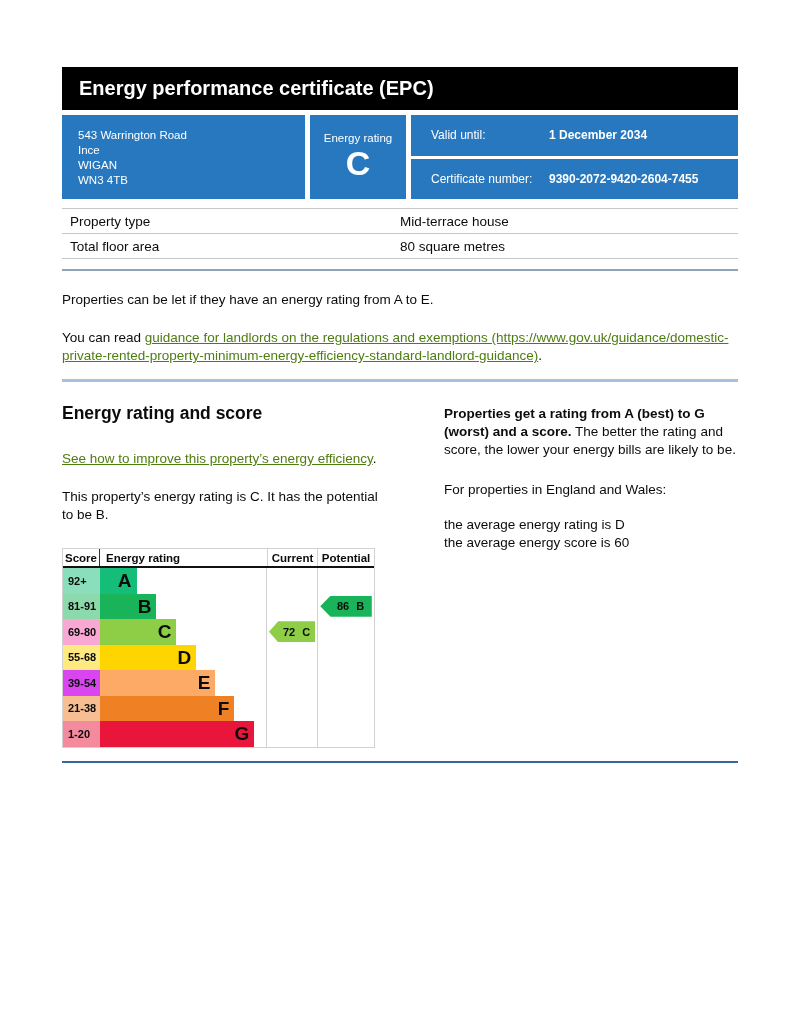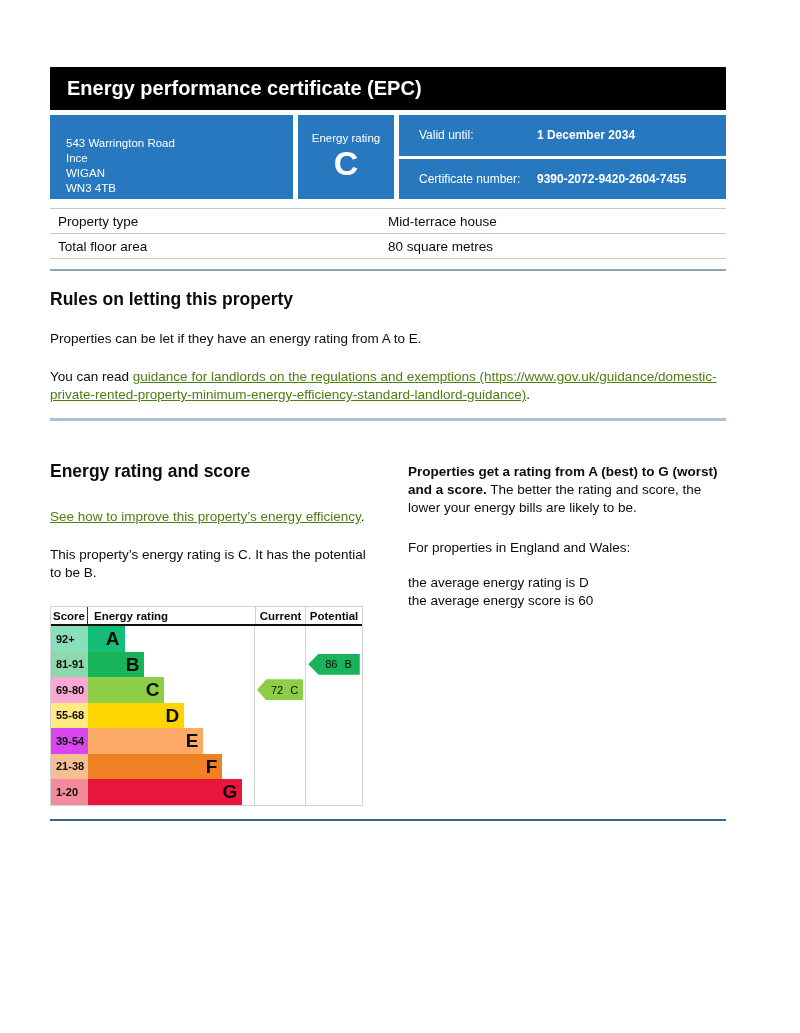--- a/index.html
+++ b/index.html
@@ -1,27 +1,27 @@
 <!DOCTYPE html>
 <html><head>
 <meta charset="utf-8">
 <style>
   html,body{margin:0;padding:0;background:#ffffff;}
   .page{position:relative;width:800px;height:1033px;background:#fff;overflow:hidden;
         font-family:"Liberation Sans",sans-serif;color:#0b0c0c;}
-  .content{position:absolute;left:50px;top:67px;width:676px;}
+  .content{position:absolute;left:62px;top:67px;width:676px;}
 
   
   .titlebar{background:#000;color:#fff;height:43px;display:flex;align-items:center;
             padding-left:17px;box-sizing:border-box;font-size:20px;font-weight:bold;}
 
   
   .panels{display:flex;gap:5px;margin-top:5px;height:84px;}
   .panel{background:#2878c0;color:#fff;box-sizing:border-box;}
-  .addr{width:243px;padding:21px 16px;font-size:11.5px;line-height:15px;}
+  .addr{width:243px;padding:13px 16px;font-size:11.5px;line-height:15px;}
   .erate{width:96px;display:flex;flex-direction:column;align-items:center;justify-content:center;}
   .erate .lbl{font-size:11.5px;}
   .erate .big{font-size:34px;font-weight:bold;line-height:38px;}
   .validwrap{flex:1;display:flex;flex-direction:column;gap:3px;}
   .validcell{flex:1;display:flex;align-items:center;padding-left:20px;font-size:12px;}
   .validcell .vl{width:118px;}
   .validcell .vv{font-weight:bold;}
 
   
   .ptable{margin-top:9px;border-top:1px solid #c6c9cb;font-size:13.5px;}
@@ -30,21 +30,21 @@
 
   .hr1{height:2px;background:#8ba6b5;border:none;margin:10px 0 0 0;}
   .hr2{height:3px;background:#a6c2da;border:none;margin:14px 0 0 0;}
   .hr3{height:2px;background:#34689b;border:none;margin:13px 0 0 0;}
 
   h2{font-size:17.5px;font-weight:bold;margin:18px 0 0 0;}
   .para{font-size:13.5px;line-height:18px;margin:20px 0 0 0;}
   a{color:#4d7c0f;text-decoration:underline;cursor:pointer;}
 
   
-  .twocol{display:grid;grid-template-columns:330px 1fr;column-gap:28px;margin-top:40px;}
+  .twocol{display:grid;grid-template-columns:330px 1fr;column-gap:52px;margin-top:21px;}
   .rightcol .para:first-child{margin-top:2px;}
   .rightcol .para{margin-top:22px;}
   .rightcol .para:first-child{margin-top:2px;}
 
   
   .chart{width:313px;margin-top:24px;border:1px solid #d2d2d2;box-sizing:border-box;background:#fff;}
   .chead{display:flex;height:17px;align-items:center;border-bottom:2px solid #111;
          font-size:11.5px;font-weight:bold;}
   .chead .h-score{width:37px;text-align:center;border-right:1px solid #333;box-sizing:border-box;height:100%;display:flex;align-items:center;justify-content:center;}
   .chead .h-rating{flex:1;padding-left:6px;box-sizing:border-box;border-right:1px solid #d2d2d2;height:100%;display:flex;align-items:center;}
@@ -57,21 +57,21 @@
   .potential-col{width:56px;}
   .score-cell{height:25.5px;display:flex;align-items:center;padding-left:5px;
               font-size:11px;font-weight:bold;box-sizing:border-box;}
   .bar-row{height:25.5px;}
   .bar{height:100%;display:flex;align-items:center;justify-content:flex-end;}
   .bar-letter{font-size:19px;font-weight:bold;padding-right:5px;line-height:1;}
   .slot{height:25.5px;display:flex;align-items:center;justify-content:center;}
   .arrow{height:21px;width:92%;display:flex;align-items:center;justify-content:center;
          gap:7px;padding-left:9px;box-sizing:border-box;
          clip-path:polygon(0 50%,20% 0,100% 0,100% 100%,20% 100%);
-         font-size:11px;font-weight:normal;color:#0b0c0c;}
+         font-size:11px;font-weight:bold;color:#0b0c0c;}
 </style>
 </head>
 <body>
 
 <div class="page">
   <div class="content">
 
     <div class="titlebar">
       <span>Energy performance certificate (EPC)</span>
     </div>
@@ -105,21 +105,20 @@
         <div class="pv">Mid-terrace house</div>
       </div>
       <div class="prow">
         <div class="pl">Total floor area</div>
         <div class="pv">80 square metres</div>
       </div>
     </div>
 
     <hr class="hr1">
 
-    <h2>Rules on letting this property</h2>
     <p class="para">Properties can be let if they have an energy rating from A to E.</p>
     <p class="para"><span>You can read </span><a href="#">guidance for landlords on the regulations and exemptions (https://www.gov.uk/guidance/domestic-private-rented-property-minimum-energy-efficiency-standard-landlord-guidance)</a><span>.</span></p>
 
     <hr class="hr2">
 
     <div class="twocol">
       <div class="leftcol">
         <h2 style="margin-top:0">Energy rating and score</h2>
         <p class="para" style="margin-top:26px"><a href="#">See how to improve this property’s energy efficiency</a><span>.</span></p>
         <p class="para">This property’s energy rating is C. It has the potential to be B.</p>

